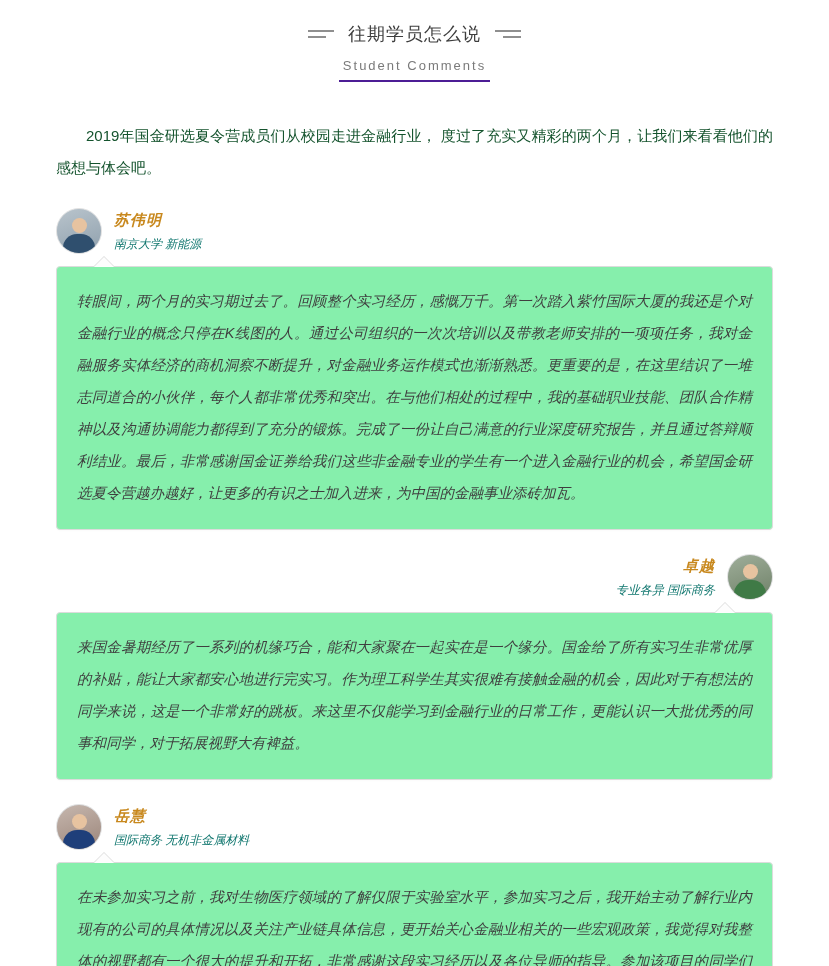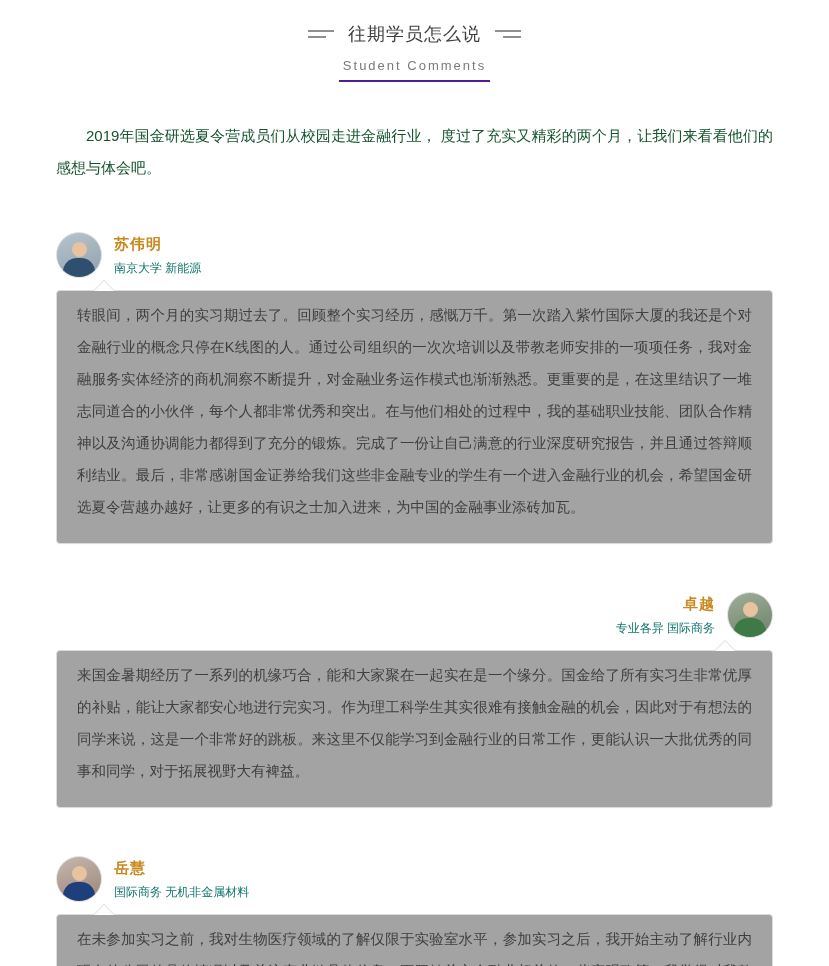--- a/index.html
+++ b/index.html
@@ -84,21 +84,22 @@
     margin-top: 38px;
     font-size: 15px;
     line-height: 32px;
     color: #14532d;
     text-align: justify;
     text-indent: 2em;
   }
 
   
   .comment {
-    margin-top: 48px;
+    margin-top: 24px;
+    font-style: italic;
   }
   .person-row {
     display: flex;
     align-items: center;
     gap: 12px;
   }
   .person-row.right {
     justify-content: flex-end;
   }
   .avatar {
@@ -163,22 +164,22 @@
   }
 
   .bubble-wrap {
     position: relative;
     margin-top: 12px;
   }
   .bubble {
     position: relative;
     border: 1px solid #dcdcdc;
     border-radius: 4px;
-    background: #a3a3a3;
-    padding: 8px 20px 20px 20px;
+    background: #86efac;
+    padding: 18px 20px 20px 20px;
     font-size: 14.5px;
     line-height: 32px;
     color: #3f3f3f;
     text-align: justify;
     box-shadow: 0 1px 2px rgba(0,0,0,0.02);
   }
   
   .bubble::before,
   .bubble::after {
     content: "";

